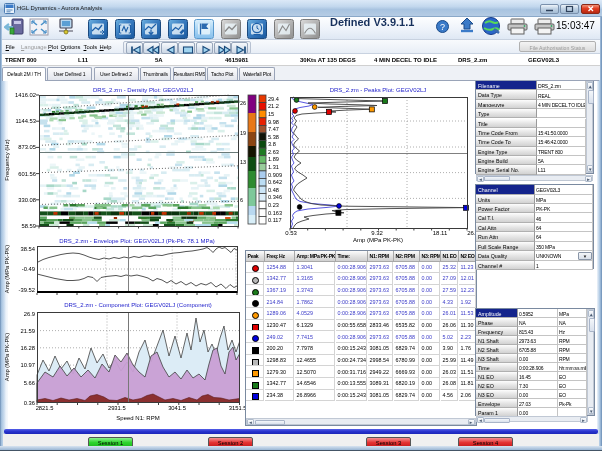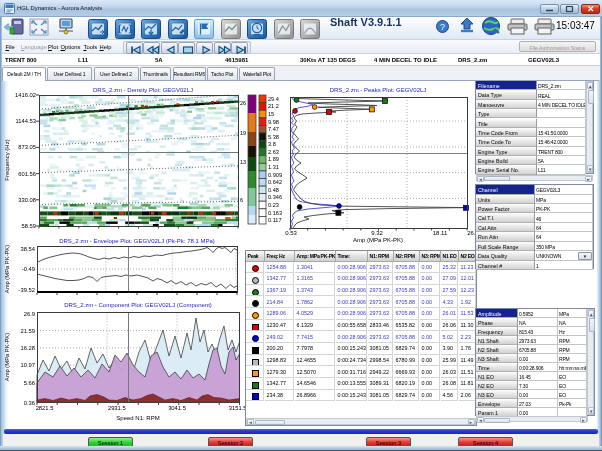--- a/index.html
+++ b/index.html
@@ -162,21 +162,21 @@
         <rect x="4" y="4.5" width="12" height="11" fill="#eef7fd" fill-opacity="0.8" rx="1"></rect>
         <path d="M4.5 14.5 L8.5 7 L12 11.5 L15.5 5" stroke="#8a8a8a" fill="none" stroke-width="1.2"></path>
       </svg>
     </div>
     <div style="position:absolute;left:300.0px;top:19px;width:20px;height:20px;background:linear-gradient(135deg,#d8d8d8 0%,#b0b0b0 55%,#909090 100%);border:1px solid #7a7a7a;border-radius:2.5px">
       <svg width="20" height="20" xmlns="http://www.w3.org/2000/svg" style="position:absolute;left:-1px;top:-1px">
         <rect x="4" y="4.5" width="12" height="11" fill="#eef7fd" fill-opacity="0.8" rx="1"></rect>
         <path d="M4.5 14.5 Q10 4 15.5 14.5" stroke="#8a8a8a" fill="none" stroke-width="1.2"></path>
       </svg>
     </div>
-  <div id="aurora">Shaft V3.9.1.1</div>
+  <div id="aurora">Defined V3.9.1.1</div>
   <svg style="position:absolute;left:436px;top:20px" width="13" height="13" xmlns="http://www.w3.org/2000/svg">
 <circle cx="6.5" cy="6.5" r="6" fill="#3a7ac8" stroke="#1a4a88"></circle>
       <text x="6.5" y="9.5" font-size="9" fill="#fff" text-anchor="middle" font-family="Liberation Sans">?</text>
     </svg>
     <svg style="position:absolute;left:458px;top:17px" width="18" height="17" xmlns="http://www.w3.org/2000/svg">
 <path d="M9 1 L15 7 H12 V12 H6 V7 H3 Z" fill="#3a7ac8" stroke="#1a4a88" stroke-width="1"></path>
 <path d="M3 14 h12" stroke="#3a7ac8" stroke-width="2.4"></path>
     </svg>
     <svg style="position:absolute;left:481px;top:16px" width="20" height="20" xmlns="http://www.w3.org/2000/svg">
 <circle cx="10" cy="10" r="8.5" fill="#2a66c8" stroke="#143a88"></circle>

